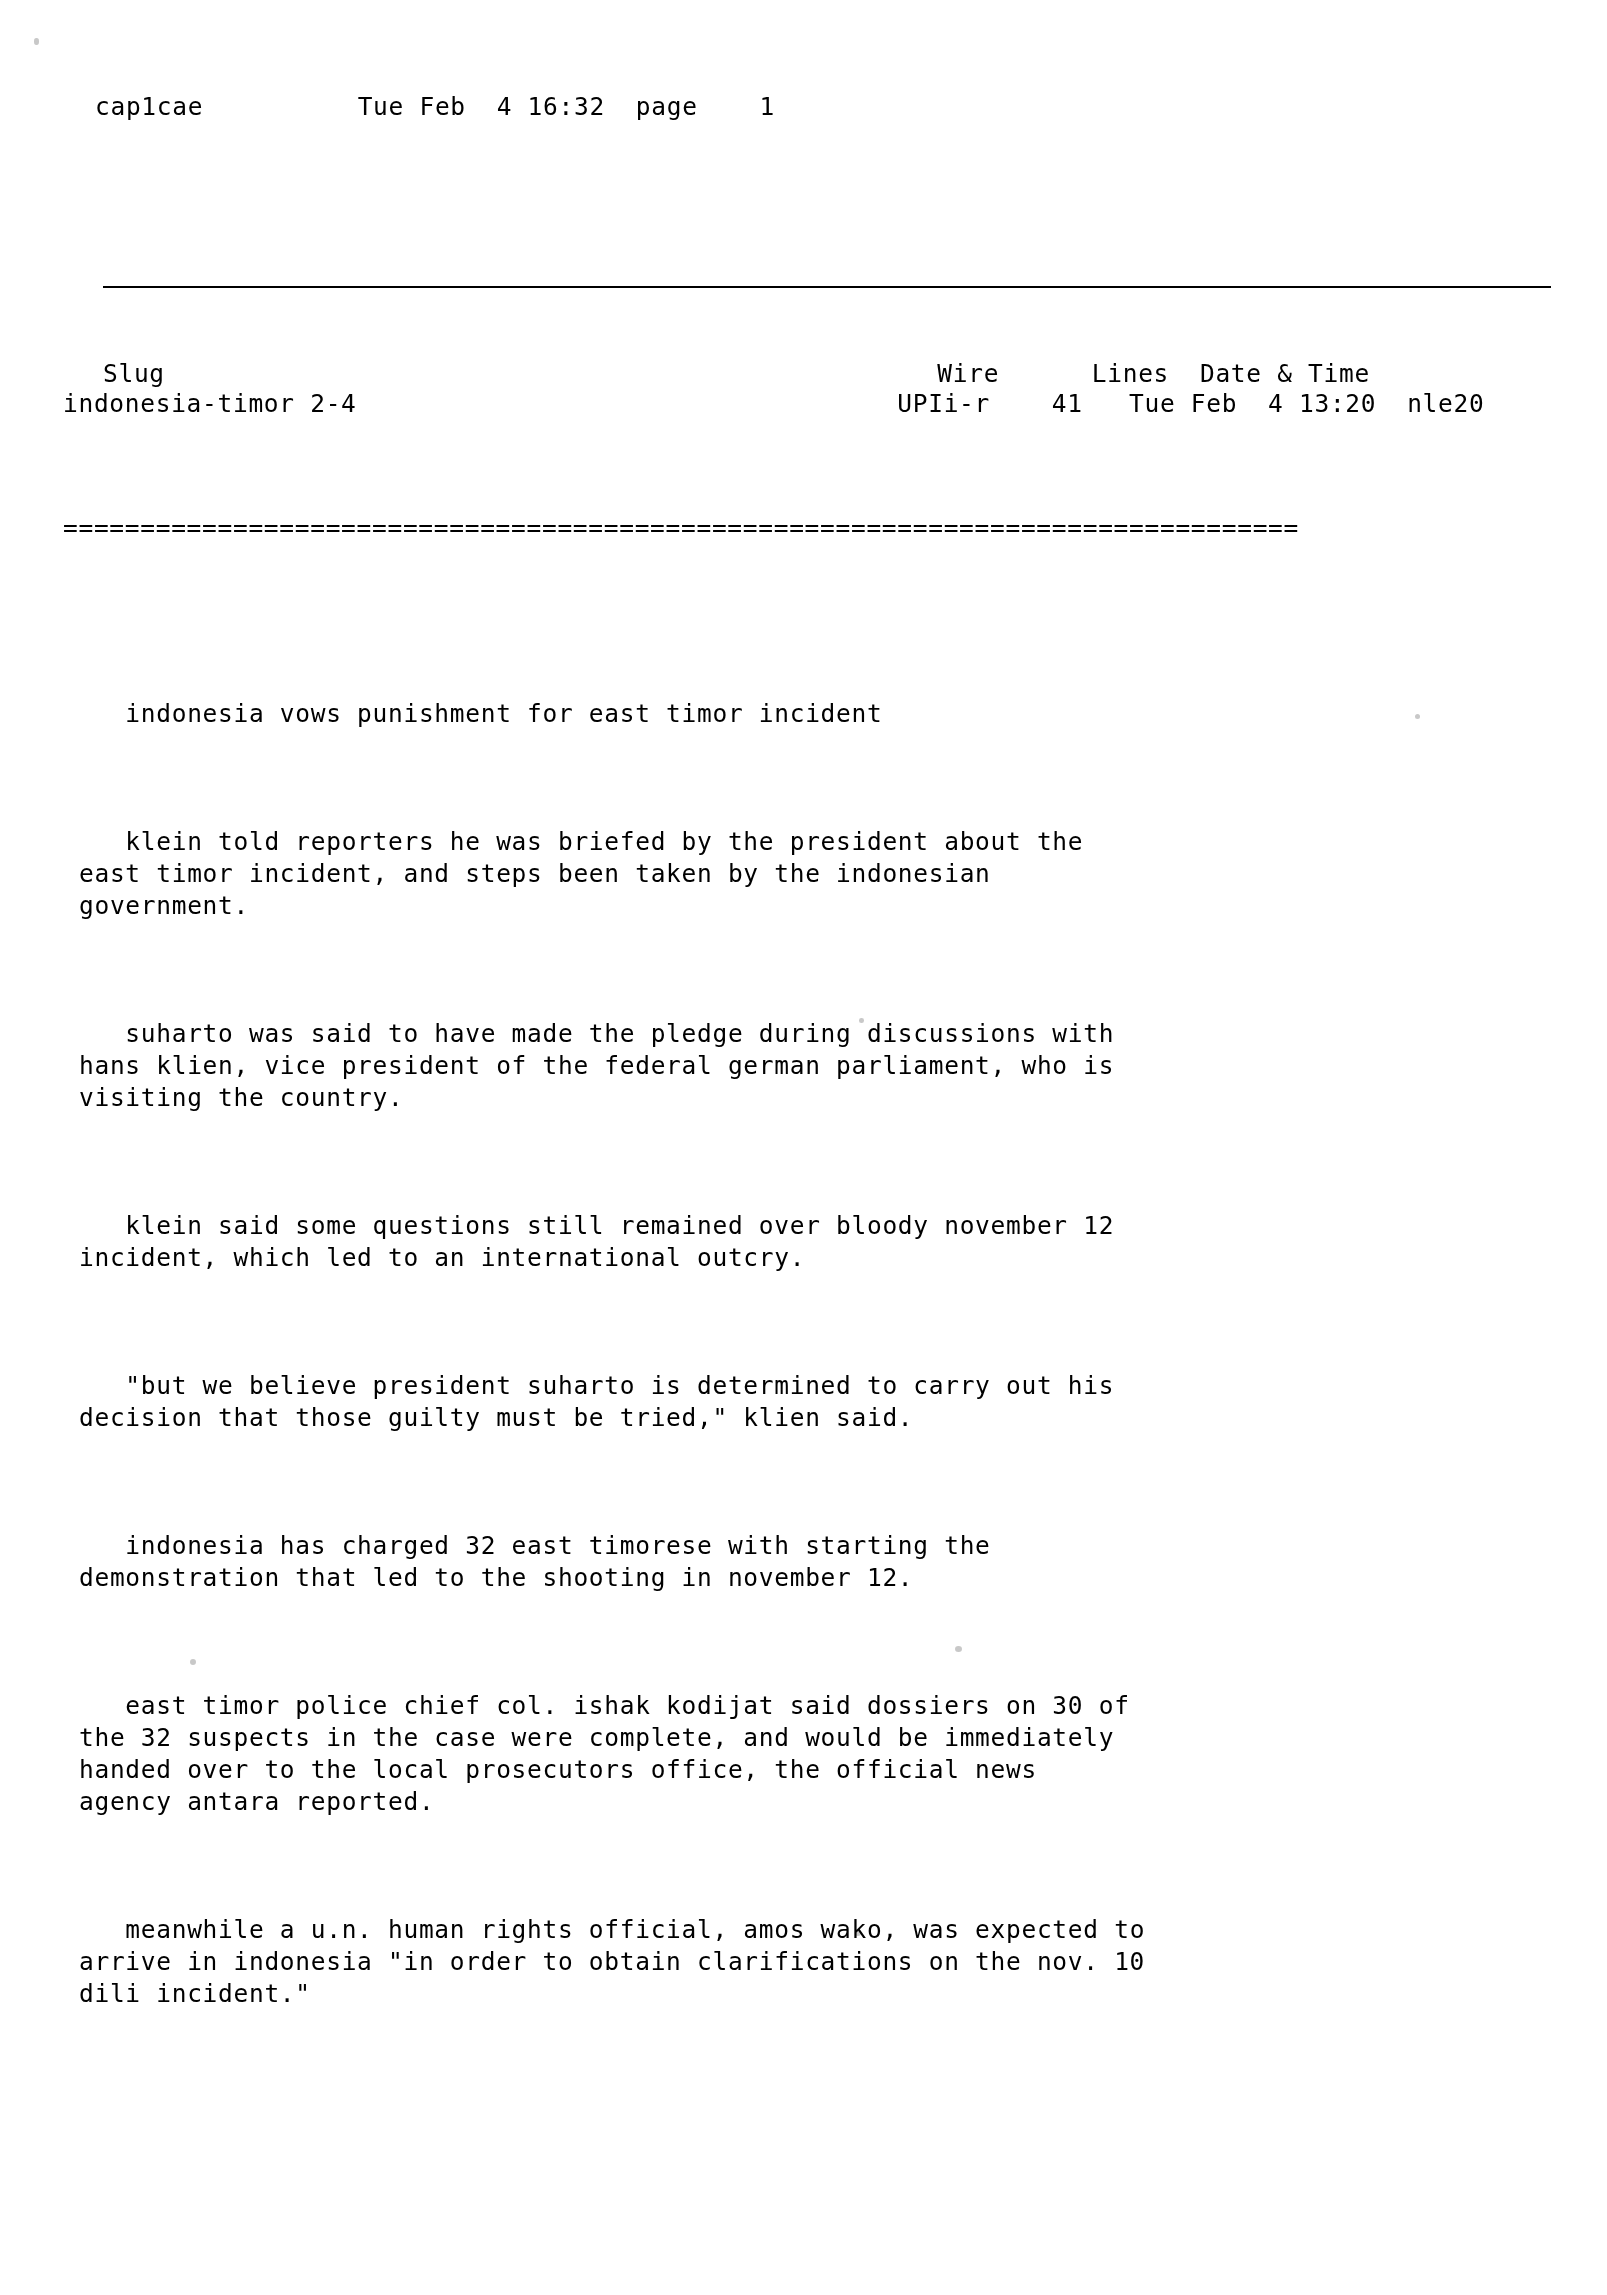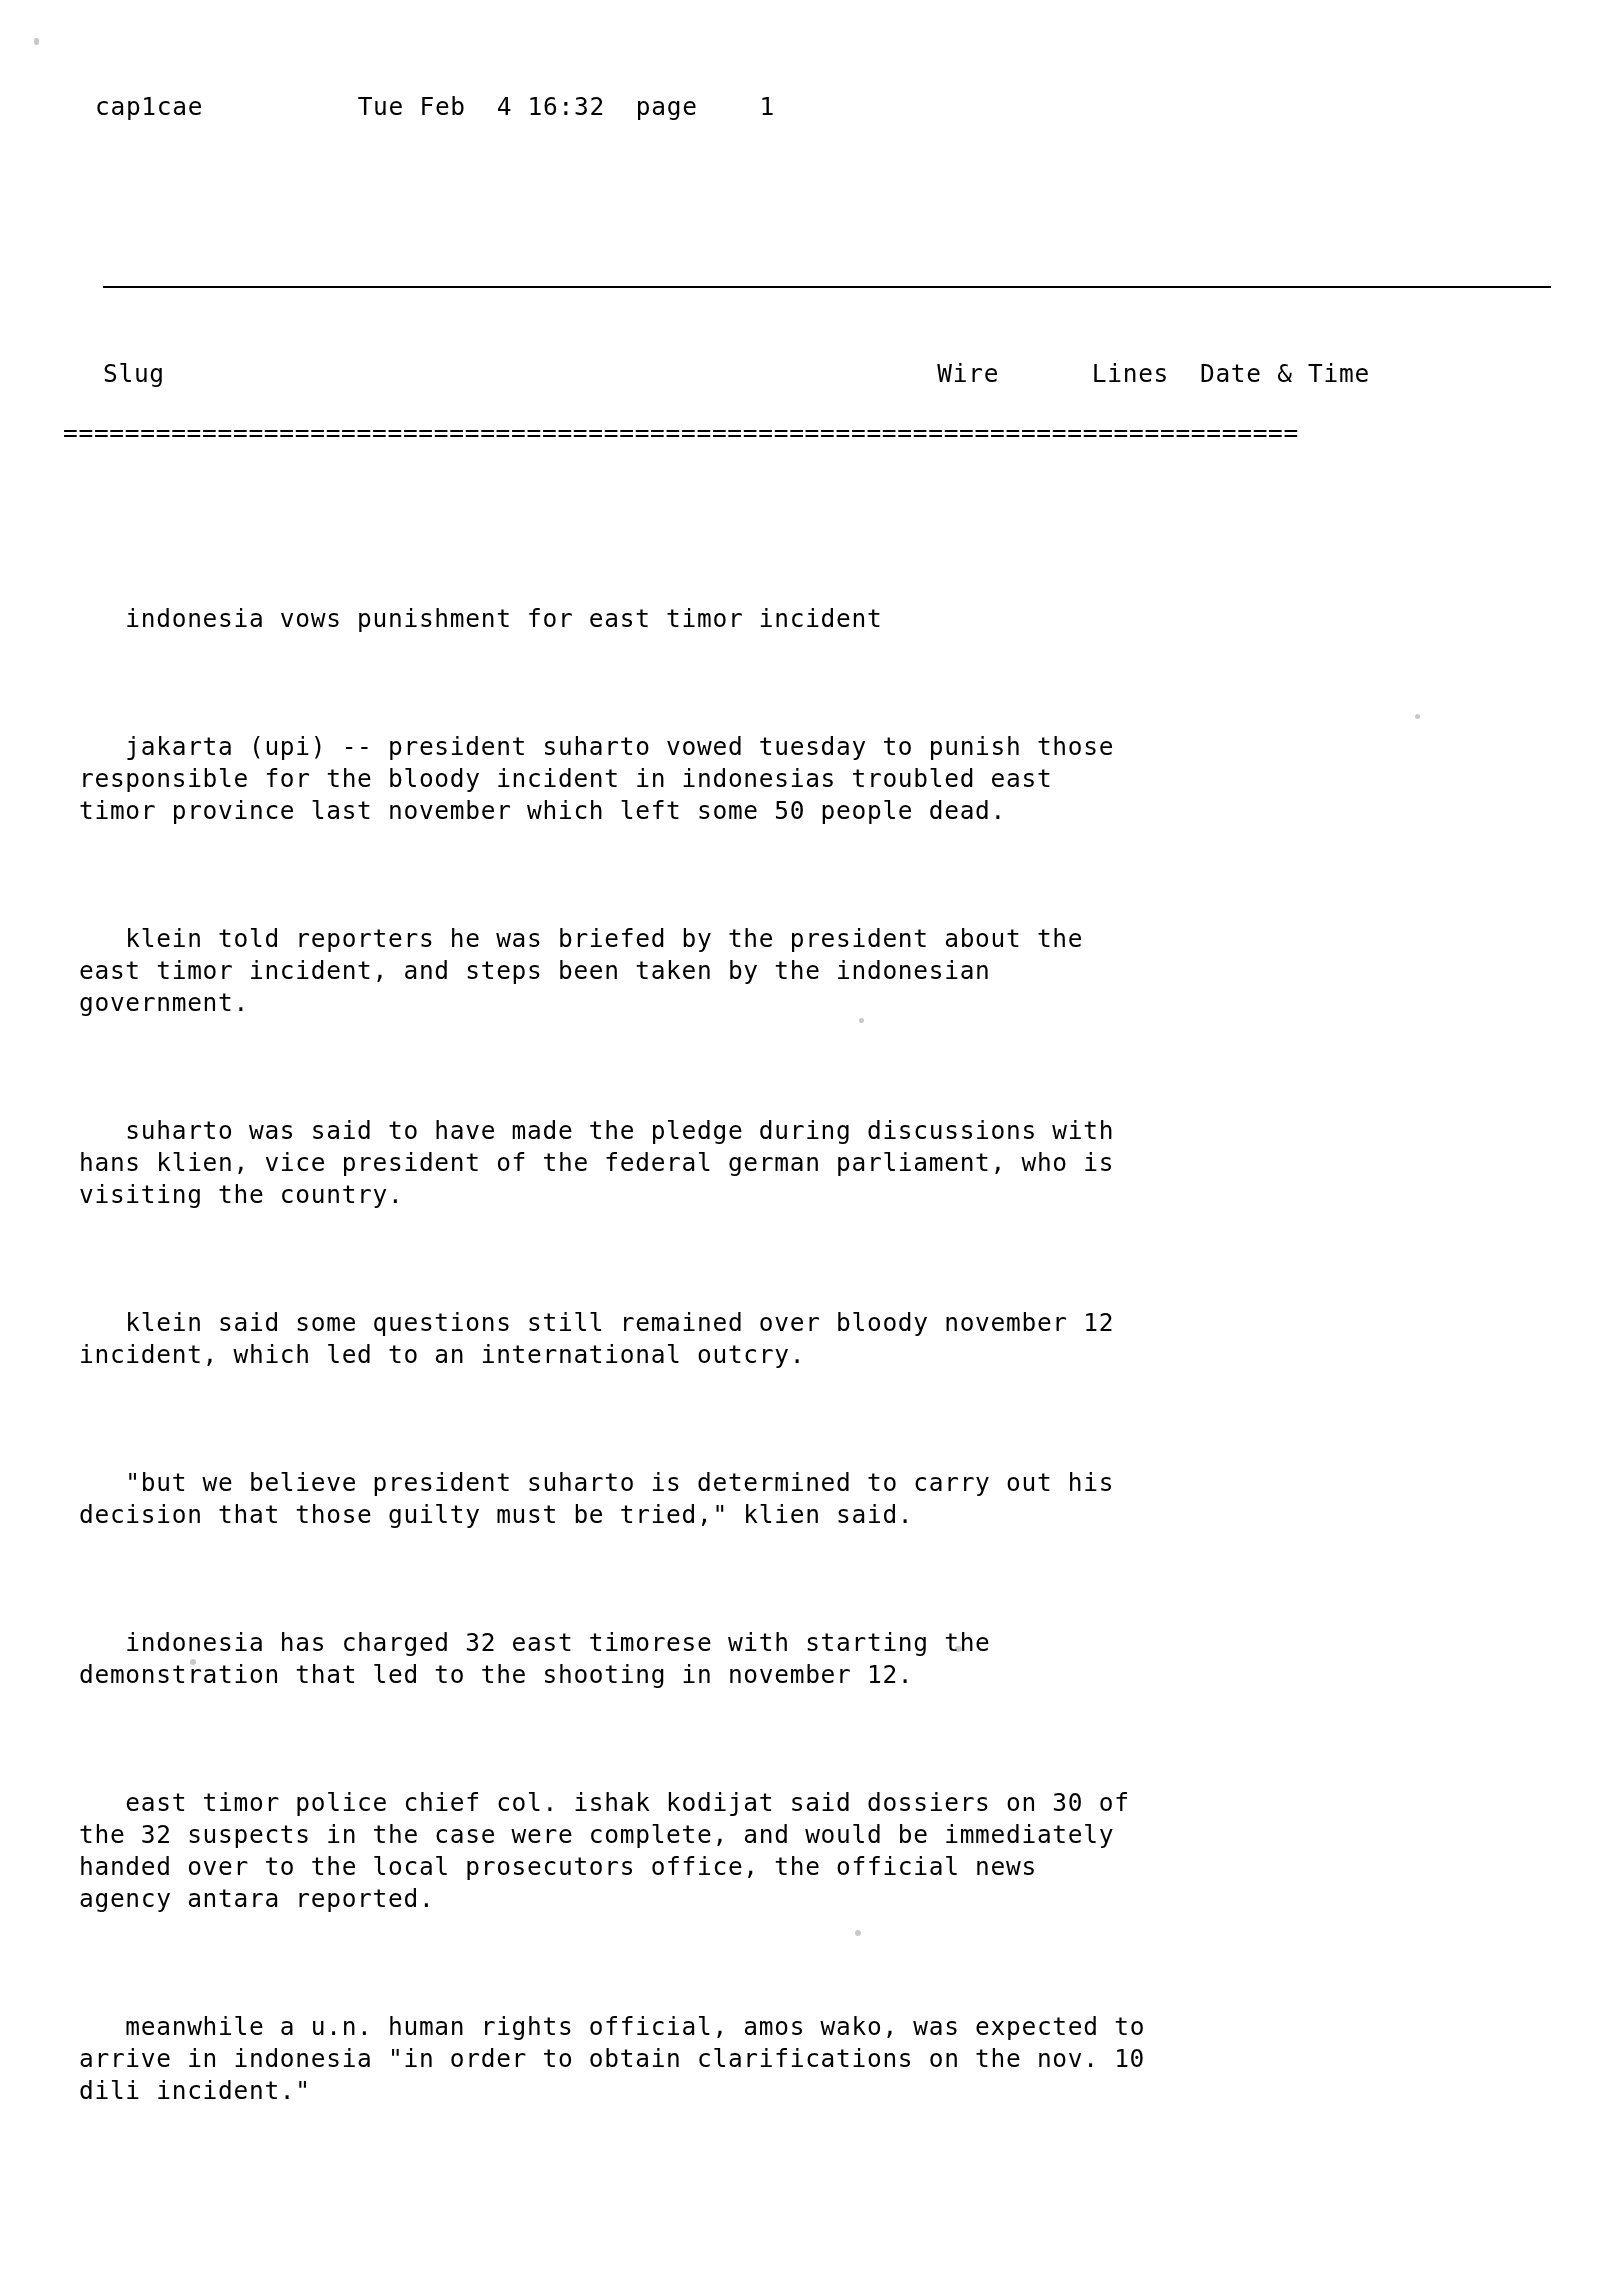--- a/index.html
+++ b/index.html
@@ -117,29 +117,27 @@
 
     <div class="header-line"><span>cap1cae</span>          <span>Tue Feb  4 16:32</span>  <span>page</span>    <span>1</span></div>
 
     <div class="slug-block">
 
       <div class="rule-row">
         <div class="underline-full"></div>
         <div class="txt">Slug                                                  Wire      Lines  Date &amp; Time</div>
       </div>
 
+      <div class="slug-row">indonesia-timor 2-4                                   UPIi-r    41   Tue Feb  4 13:20  nle20</div>
 
       <div class="eq-rule">================================================================================</div>
     </div>
 
     <div class="body-text">
       <p>   indonesia vows punishment for east timor incident</p>
-      <p>   jakarta (upi) -- president suharto vowed tuesday to punish those
-responsible for the bloody incident in indonesias troubled east
-timor province last november which left some 50 people dead.</p>
       <p>   klein told reporters he was briefed by the president about the
 east timor incident, and steps been taken by the indonesian
 government.</p>
       <p>   suharto was said to have made the pledge during discussions with
 hans klien, vice president of the federal german parliament, who is
 visiting the country.</p>
       <p>   klein said some questions still remained over bloody november 12
 incident, which led to an international outcry.</p>
       <p>   "but we believe president suharto is determined to carry out his
 decision that those guilty must be tried," klien said.</p>

